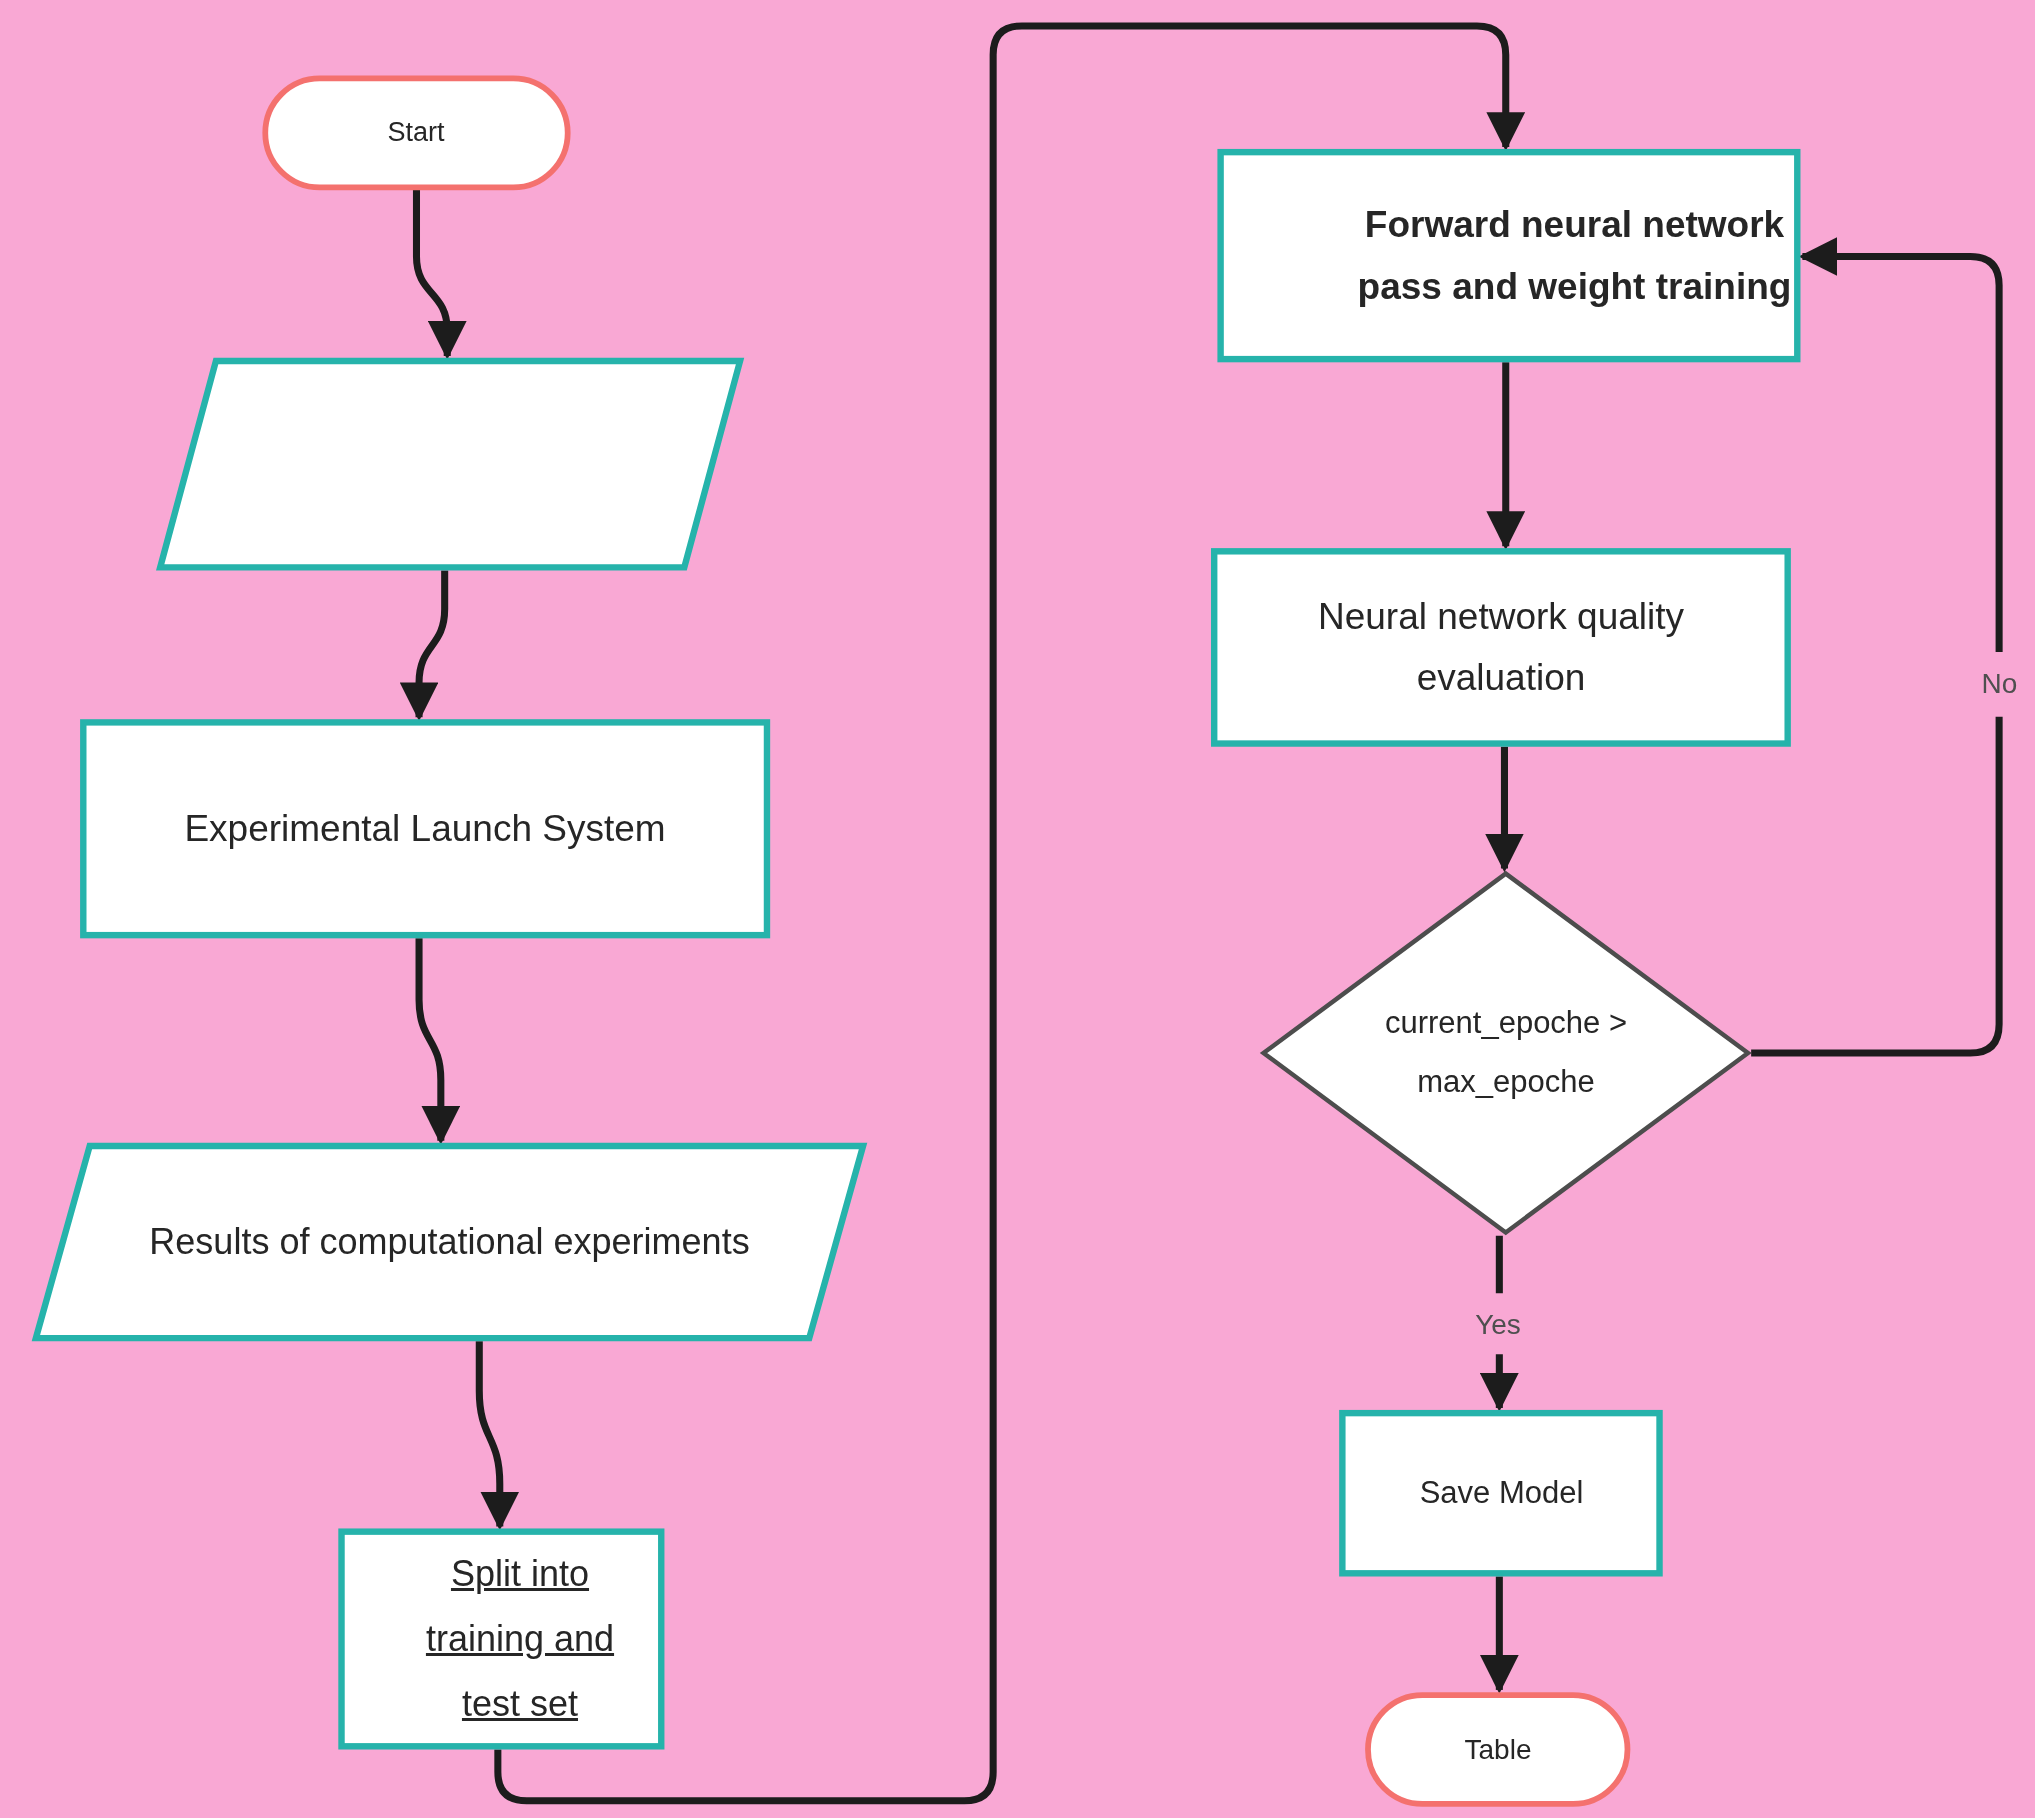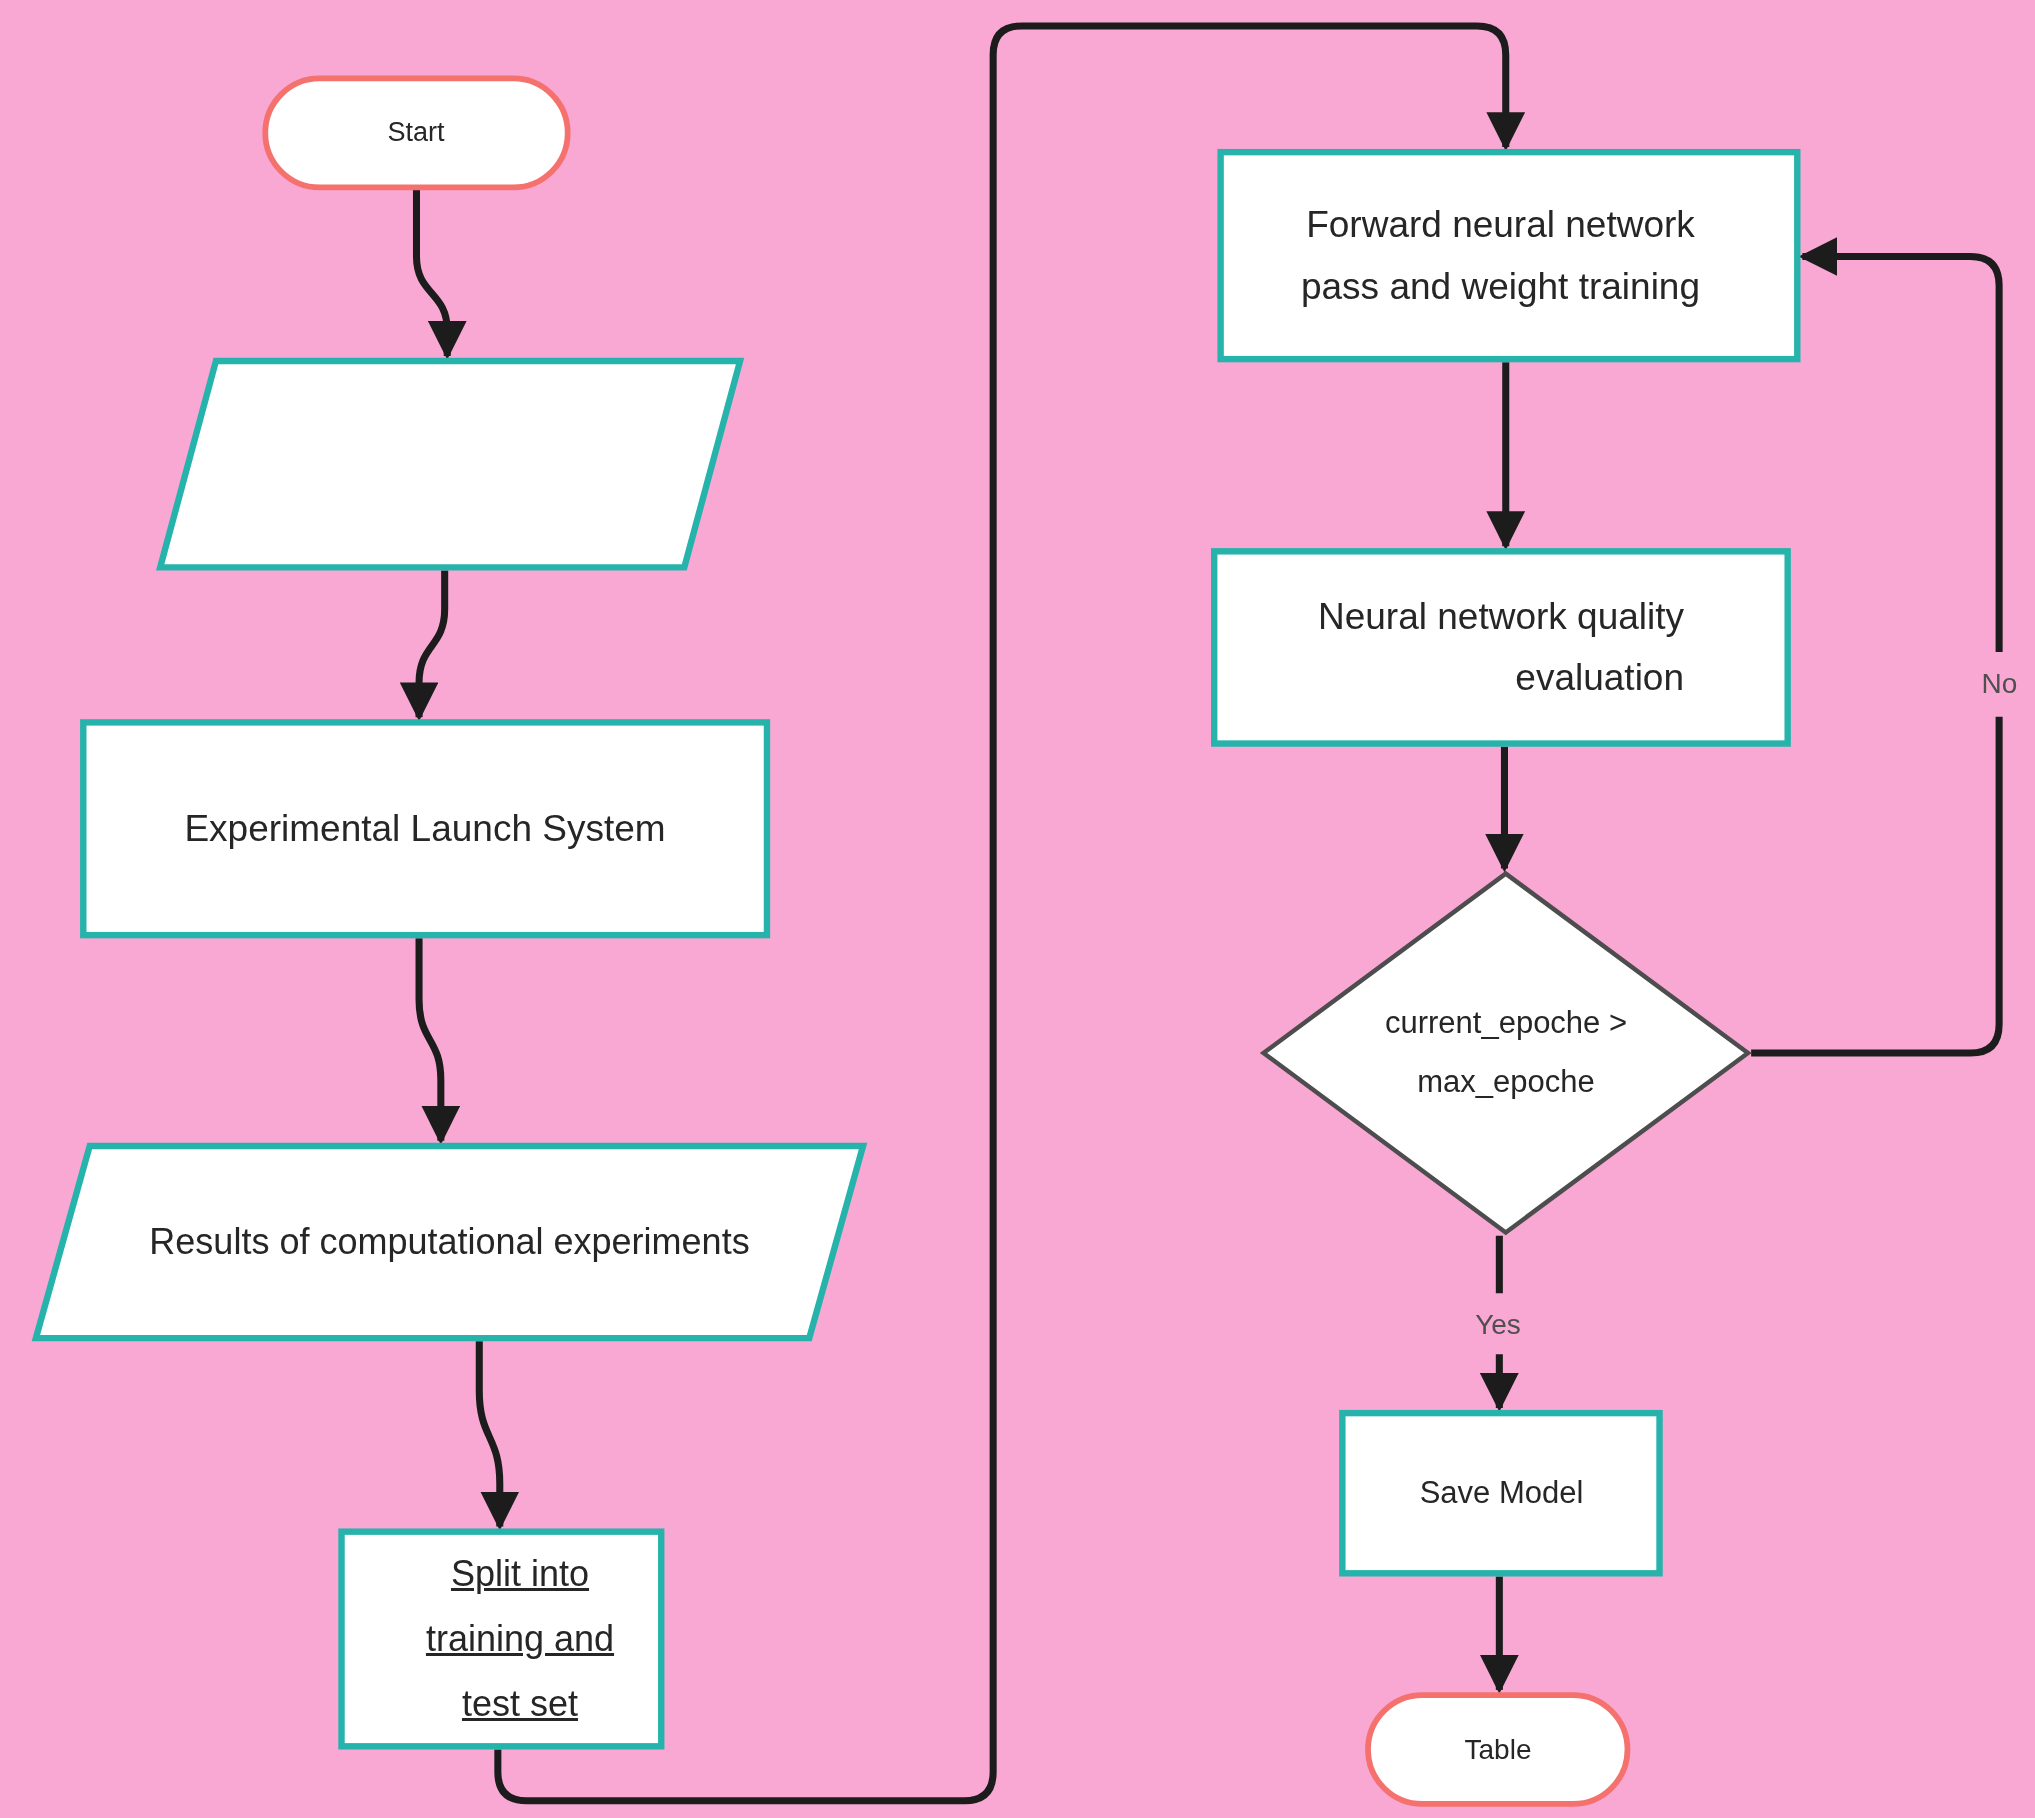--- a/index.html
+++ b/index.html
@@ -25,22 +25,22 @@
     text-align: center;
     white-space: pre-line;
     color: #262626;
     pointer-events: none;
   }
   .lbl-start   { left: 265px;  top: 78px;  width: 302px;  height: 109px; font-size: 27px; }
   .lbl-p1      { left: 160px;  top: 361px;  width: 580px;  height: 206px; font-size: 37px; line-height: 1.6; }
   .lbl-rect1   { left: 83px;  top: 722px; width: 684px; height: 213px; font-size: 37px; }
   .lbl-p2      { left: 36px;   top: 1146px; width: 827px; height: 192px; font-size: 36px; }
   .lbl-split   { left: 360px;  top: 1532px; width: 320px;  height: 215px; font-size: 36px; line-height: 1.8; text-decoration: underline; }
-  .lbl-forward { left: 1212px; top: 152px;  width: 577px;  height: 207px; font-size: 37px; line-height: 1.65; }
-  .lbl-quality { left: 1214px; top: 551px;  width: 574px;  height: 192px; font-size: 37px; line-height: 1.65; text-align: right; }
+  .lbl-forward { left: 1286px; top: 152px;  width: 577px;  height: 207px; font-size: 37px; line-height: 1.65; font-weight: bold; }
+  .lbl-quality { left: 1214px; top: 551px;  width: 574px;  height: 192px; font-size: 37px; line-height: 1.65; }
   .lbl-decision{ left: 1264px; top: 931px; width: 484px;  height: 244px; font-size: 31px; line-height: 1.9; }
   .lbl-save    { left: 1343px; top: 1413px; width: 317px;  height: 160px; font-size: 31px; }
   .lbl-stop    { left: 1368px; top: 1695px; width: 260px;  height: 109px; font-size: 28px; }
   .edge-label {
     position: absolute;
     display: flex;
     align-items: center;
     justify-content: center;
     color: #4f4f4f;
     font-size: 28px;

